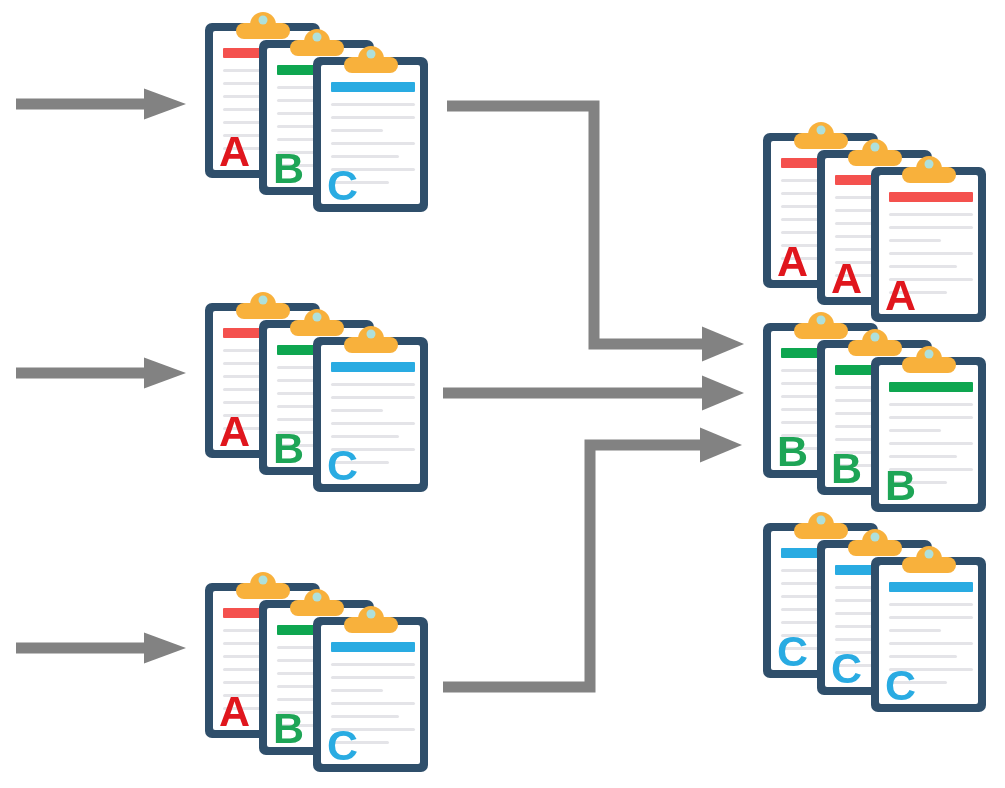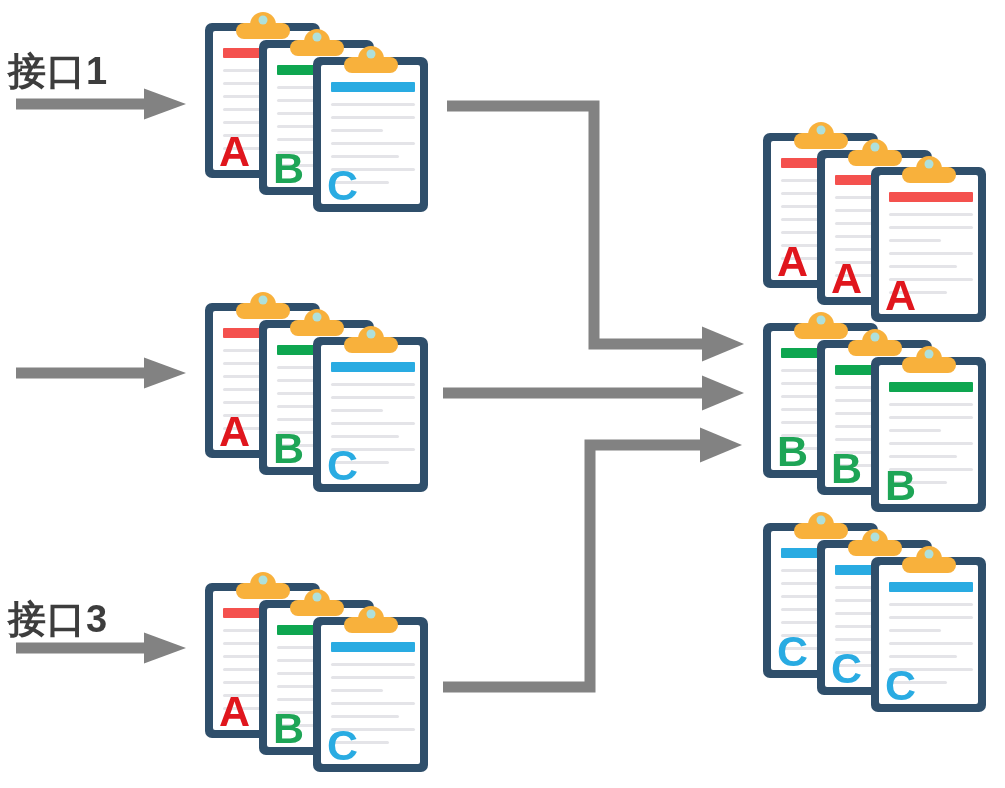--- a/index.html
+++ b/index.html
@@ -65,22 +65,20 @@
     font-weight:bold;
     line-height:1;
     z-index:2;
   }
 </style>
 </head>
 <body>
 
 <div id="canvas" style="--frame: #2f4f6b; --clip: #f8b13c; --clipbtn: #aee0db; --arrow: #828282; --label: #3d3d3d; --tline: #e4e4e8;">
 
-  <div class="iface-label" style="top:52px">接口1</div>
-  <div class="iface-label" style="top:600px">接口3</div>
 
   <svg id="arrow-layer" width="1005" height="788" viewBox="0 0 1005 788">
     <g>
       <line class="arrow-shaft" x1="16" y1="104" x2="146" y2="104"></line>
       <polygon class="arrow-head" points="144,88.5 186,104 144,119.5"></polygon>
     </g>
     <g>
       <line class="arrow-shaft" x1="16" y1="373" x2="146" y2="373"></line>
       <polygon class="arrow-head" points="144,357.5 186,373 144,388.5"></polygon>
     </g>

